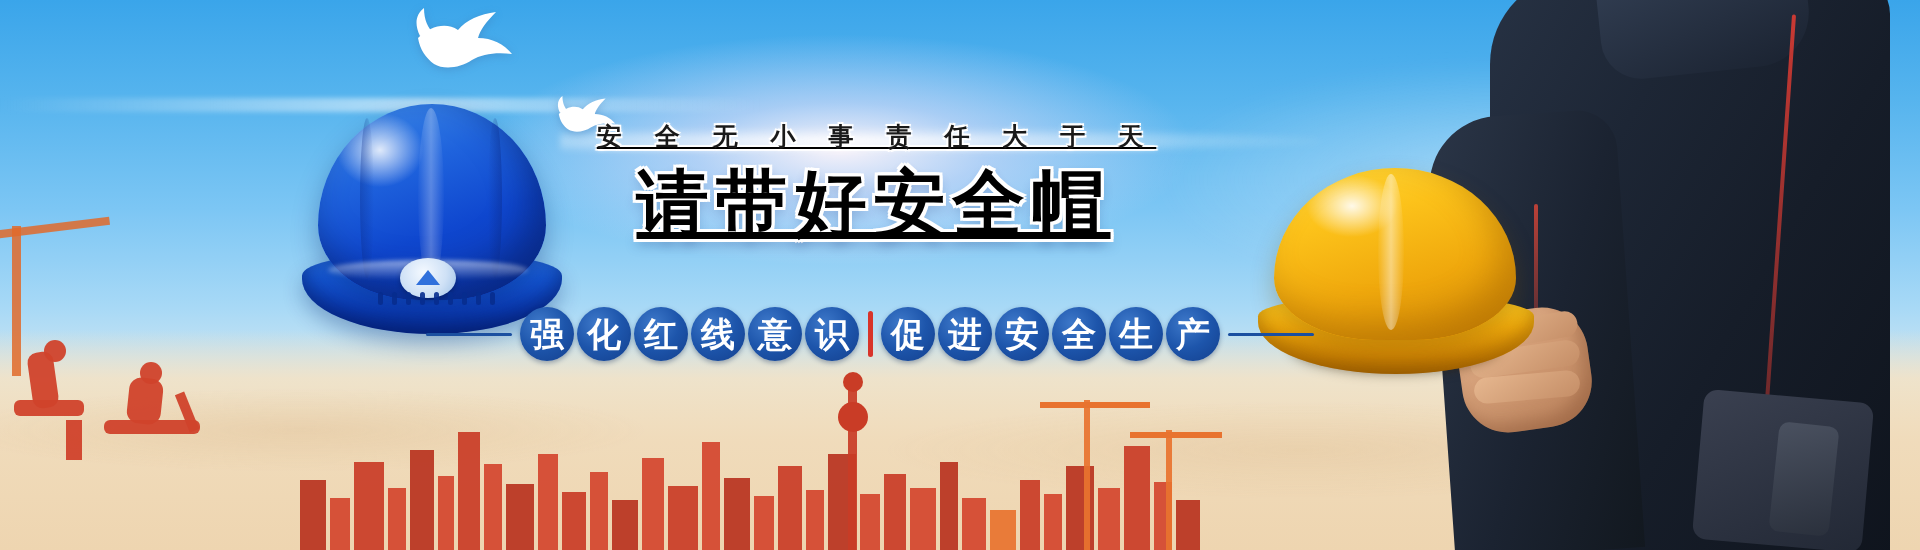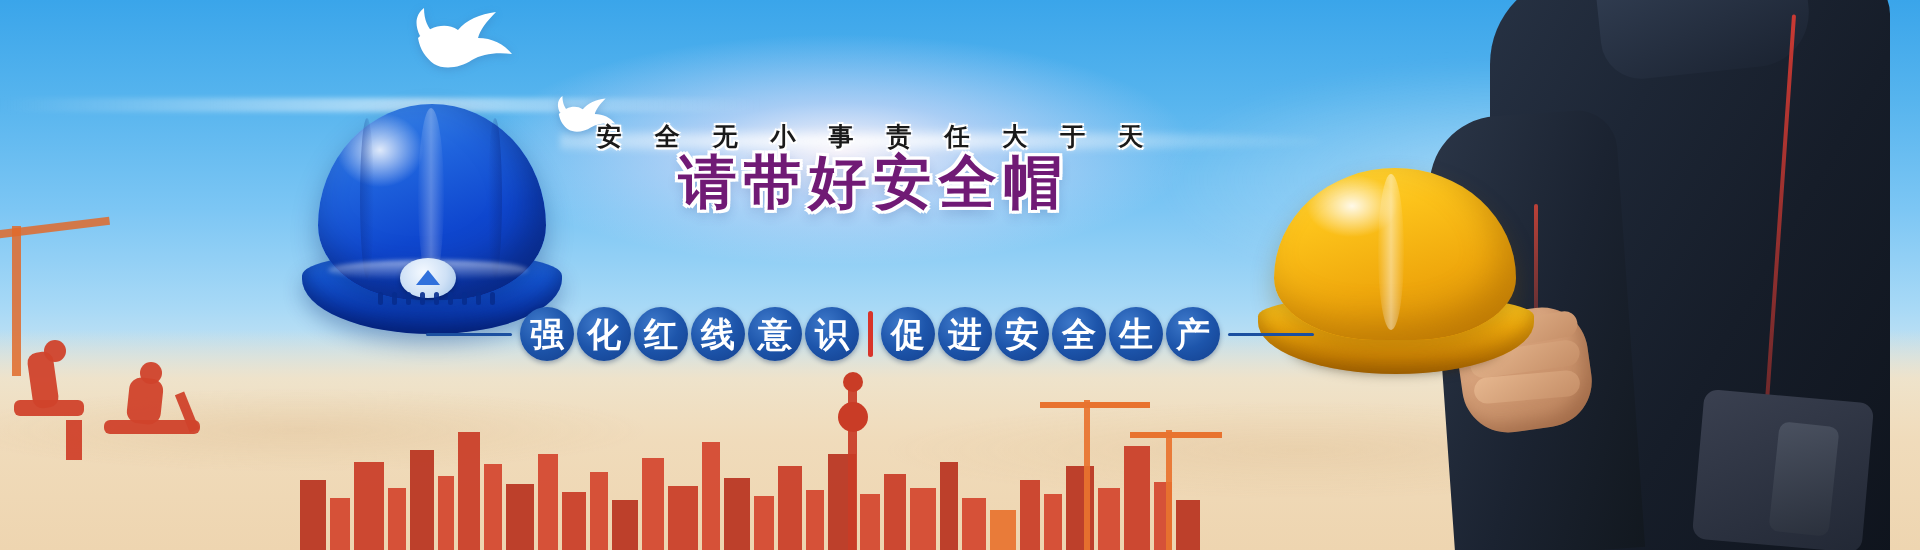--- a/index.html
+++ b/index.html
@@ -174,32 +174,32 @@
 
   
   .dove{position:absolute;filter:drop-shadow(0 2px 4px rgba(60,110,170,.35));}
 
   
   .crane-left{position:absolute;left:-6px;top:190px;width:120px;height:190px;}
   .cl-mast{position:absolute;left:18px;top:36px;width:9px;height:150px;background:#e06a2a;opacity:.85;}
   .cl-jib{position:absolute;left:-4px;top:34px;width:120px;height:8px;background:#e06a2a;opacity:.85;transform:rotate(-7deg);}
 
   
-  .textblock{position:absolute;left:560px;top:120px;width:620px;text-align:center;}
+  .textblock{position:absolute;left:560px;top:120px;width:620px;text-align:center;text-decoration:underline;}
   .tagline{
     font-size:25px;letter-spacing:13px;color:#1a1a1a;font-weight:700;
     text-shadow:
       -1.6px -1.6px 0 #fff, 1.6px -1.6px 0 #fff, -1.6px 1.6px 0 #fff, 1.6px 1.6px 0 #fff,
       0 0 5px rgba(255,255,255,.95);
     white-space:nowrap;padding-left:13px;
   }
   .headline{
-    margin-top:0;
-    font-size:58px;font-weight:900;letter-spacing:7px;line-height:1;
-    color:#701a75;
+    margin-top:14px;
+    font-size:72px;font-weight:900;letter-spacing:7px;line-height:1;
+    color:#000000;
     text-shadow:
       -3px -3px 0 #fff, 3px -3px 0 #fff, -3px 3px 0 #fff, 3px 3px 0 #fff,
       -3px 0 0 #fff, 3px 0 0 #fff, 0 -3px 0 #fff, 0 3px 0 #fff,
       0 6px 12px rgba(20,50,120,.3);
     white-space:nowrap;padding-left:7px;
   }
   .company{
     margin-top:14px;font-size:27px;font-weight:700;color:#16305f;letter-spacing:1px;
     text-shadow:-1.4px -1.4px 0 #fff,1.4px -1.4px 0 #fff,-1.4px 1.4px 0 #fff,1.4px 1.4px 0 #fff,0 0 6px rgba(255,255,255,.9);
     white-space:nowrap;

